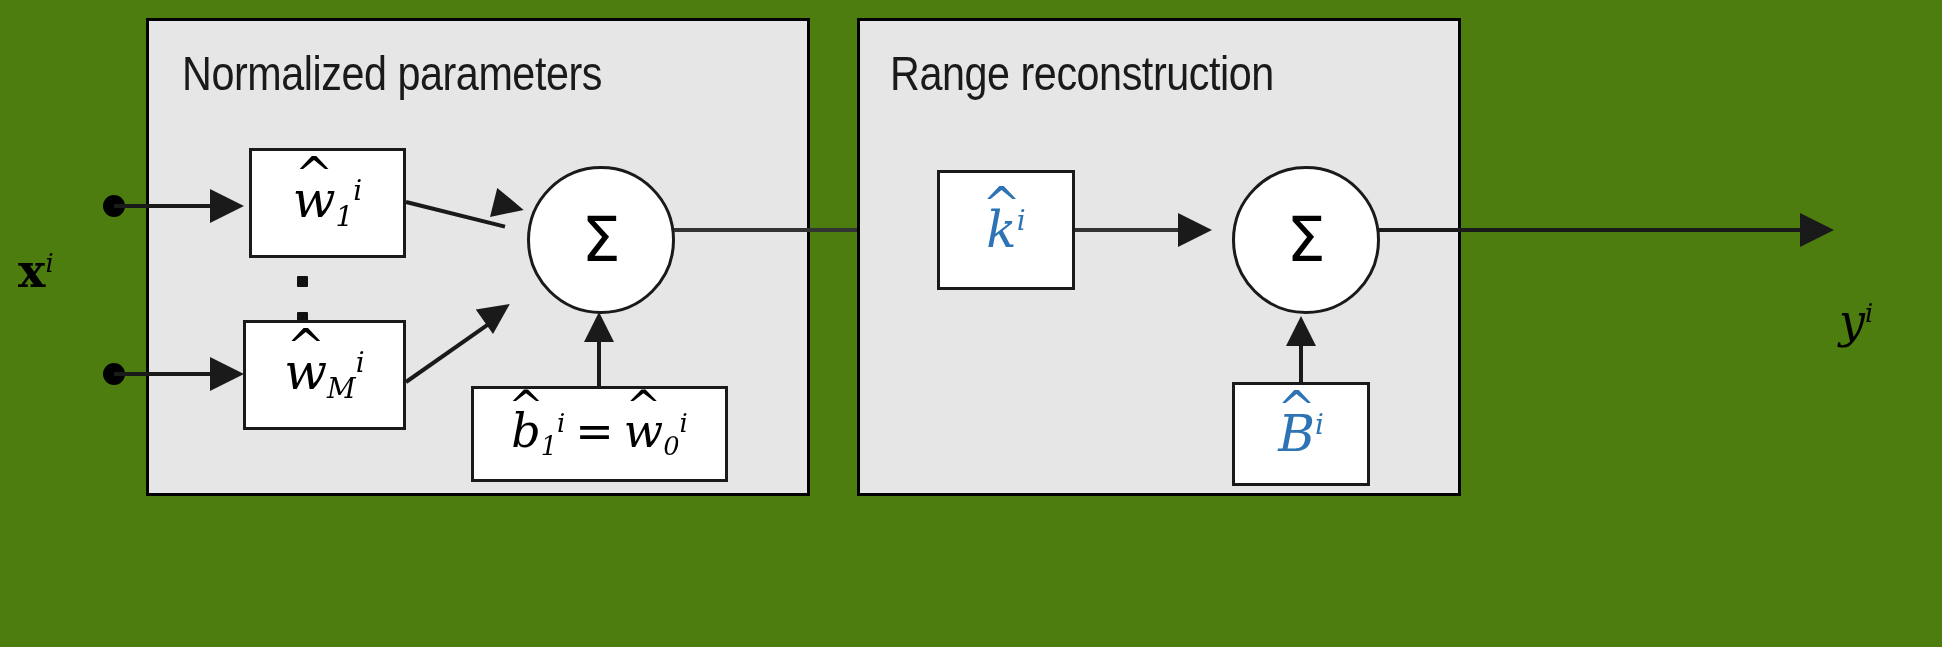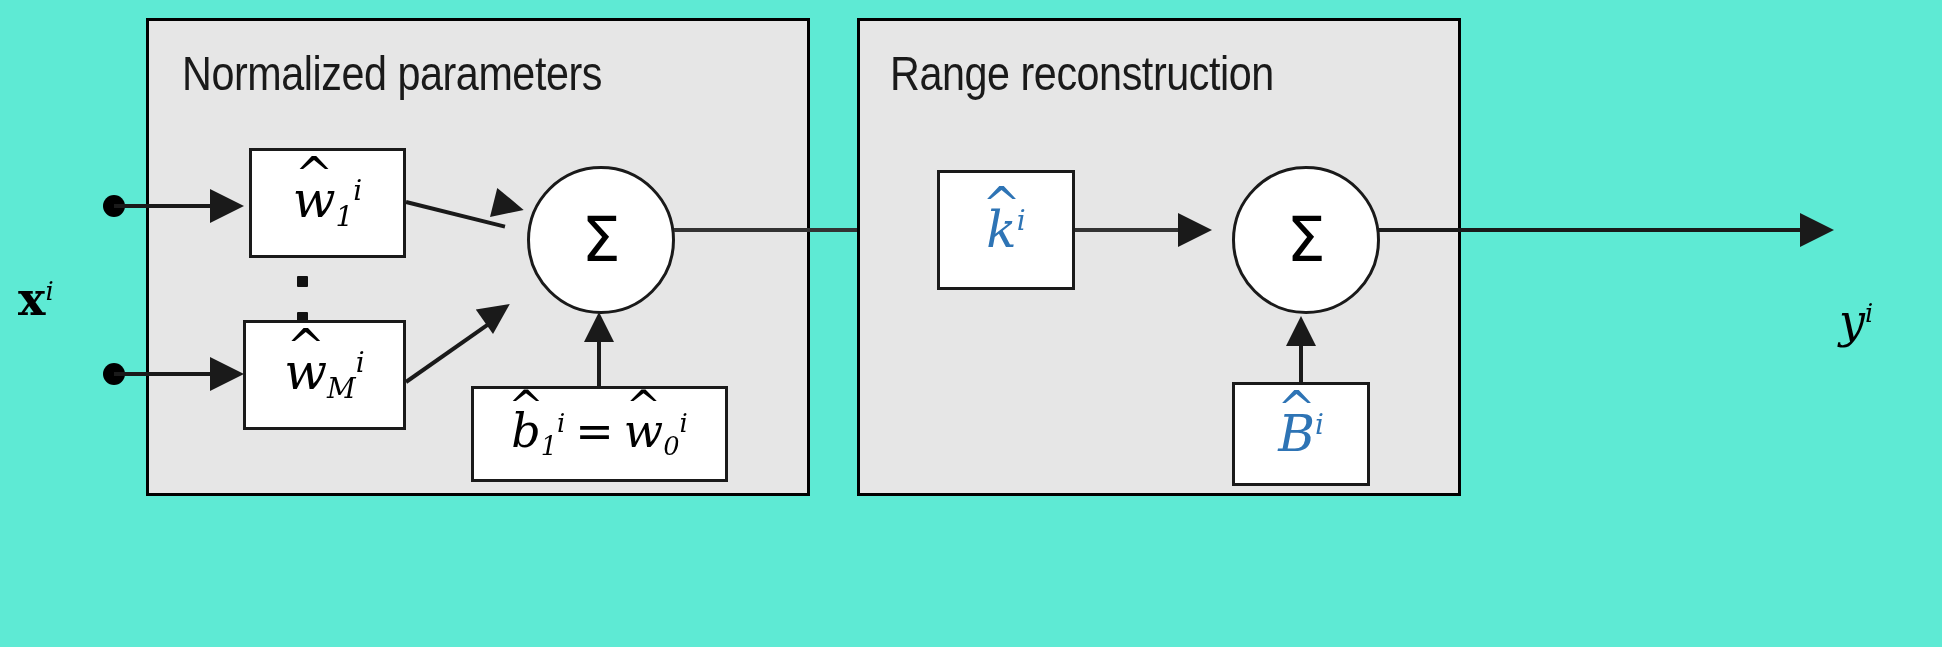--- a/index.html
+++ b/index.html
@@ -4,21 +4,21 @@
 <style>
   html, body {
     margin: 0;
     padding: 0;
     background: #ffffff;
   }
   #canvas {
     position: relative;
     width: 1942px;
     height: 647px;
-    background: #5eead4;
+    background: #4d7c0f;
     font-family: "Liberation Sans", sans-serif;
     overflow: hidden;
   }
 
   
   .panel {
     position: absolute;
     background: #e6e6e6;
     border: 3px solid #000000;
     box-sizing: border-box;
@@ -167,21 +167,21 @@
 
 <div id="canvas">
 
   <div class="panel" style="left:146px; top:18px; width:664px; height:478px;"></div>
 
   <div class="panel-title" style="left:182px; top:46px;">Normalized  parameters</div>
 
   <div class="inputdot" style="left:103px; top:195px;"></div>
   <div class="inputdot" style="left:103px; top:363px;"></div>
 
-  <div class="outlabel math" style="left:18px; top:248px; font-size:46px;margin-top:28px;">
+  <div class="outlabel math" style="left:18px; top:248px; font-size:46px;">
     <span class="bold-x">x</span><sup>i</sup>
   </div>
 
   <div class="hline" style="left:114px; top:204px; width:106px;"></div>
   <div class="arrowhead arrow-right" style="left:210px; top:189px;"></div>
 
   <div class="hline" style="left:114px; top:372px; width:106px;"></div>
   <div class="arrowhead arrow-right" style="left:210px; top:357px;"></div>
 
   <div class="wbox" style="left:249px; top:148px; width:157px; height:110px;">

